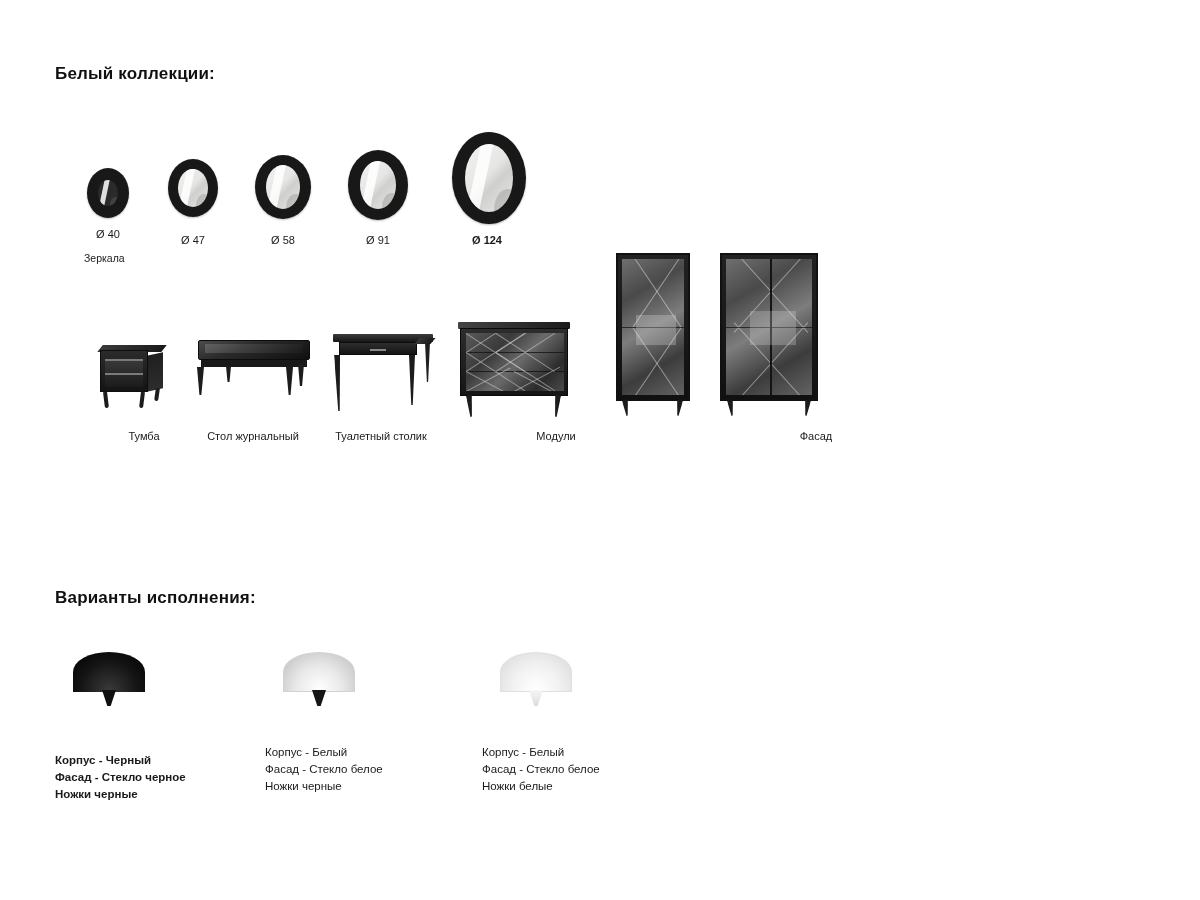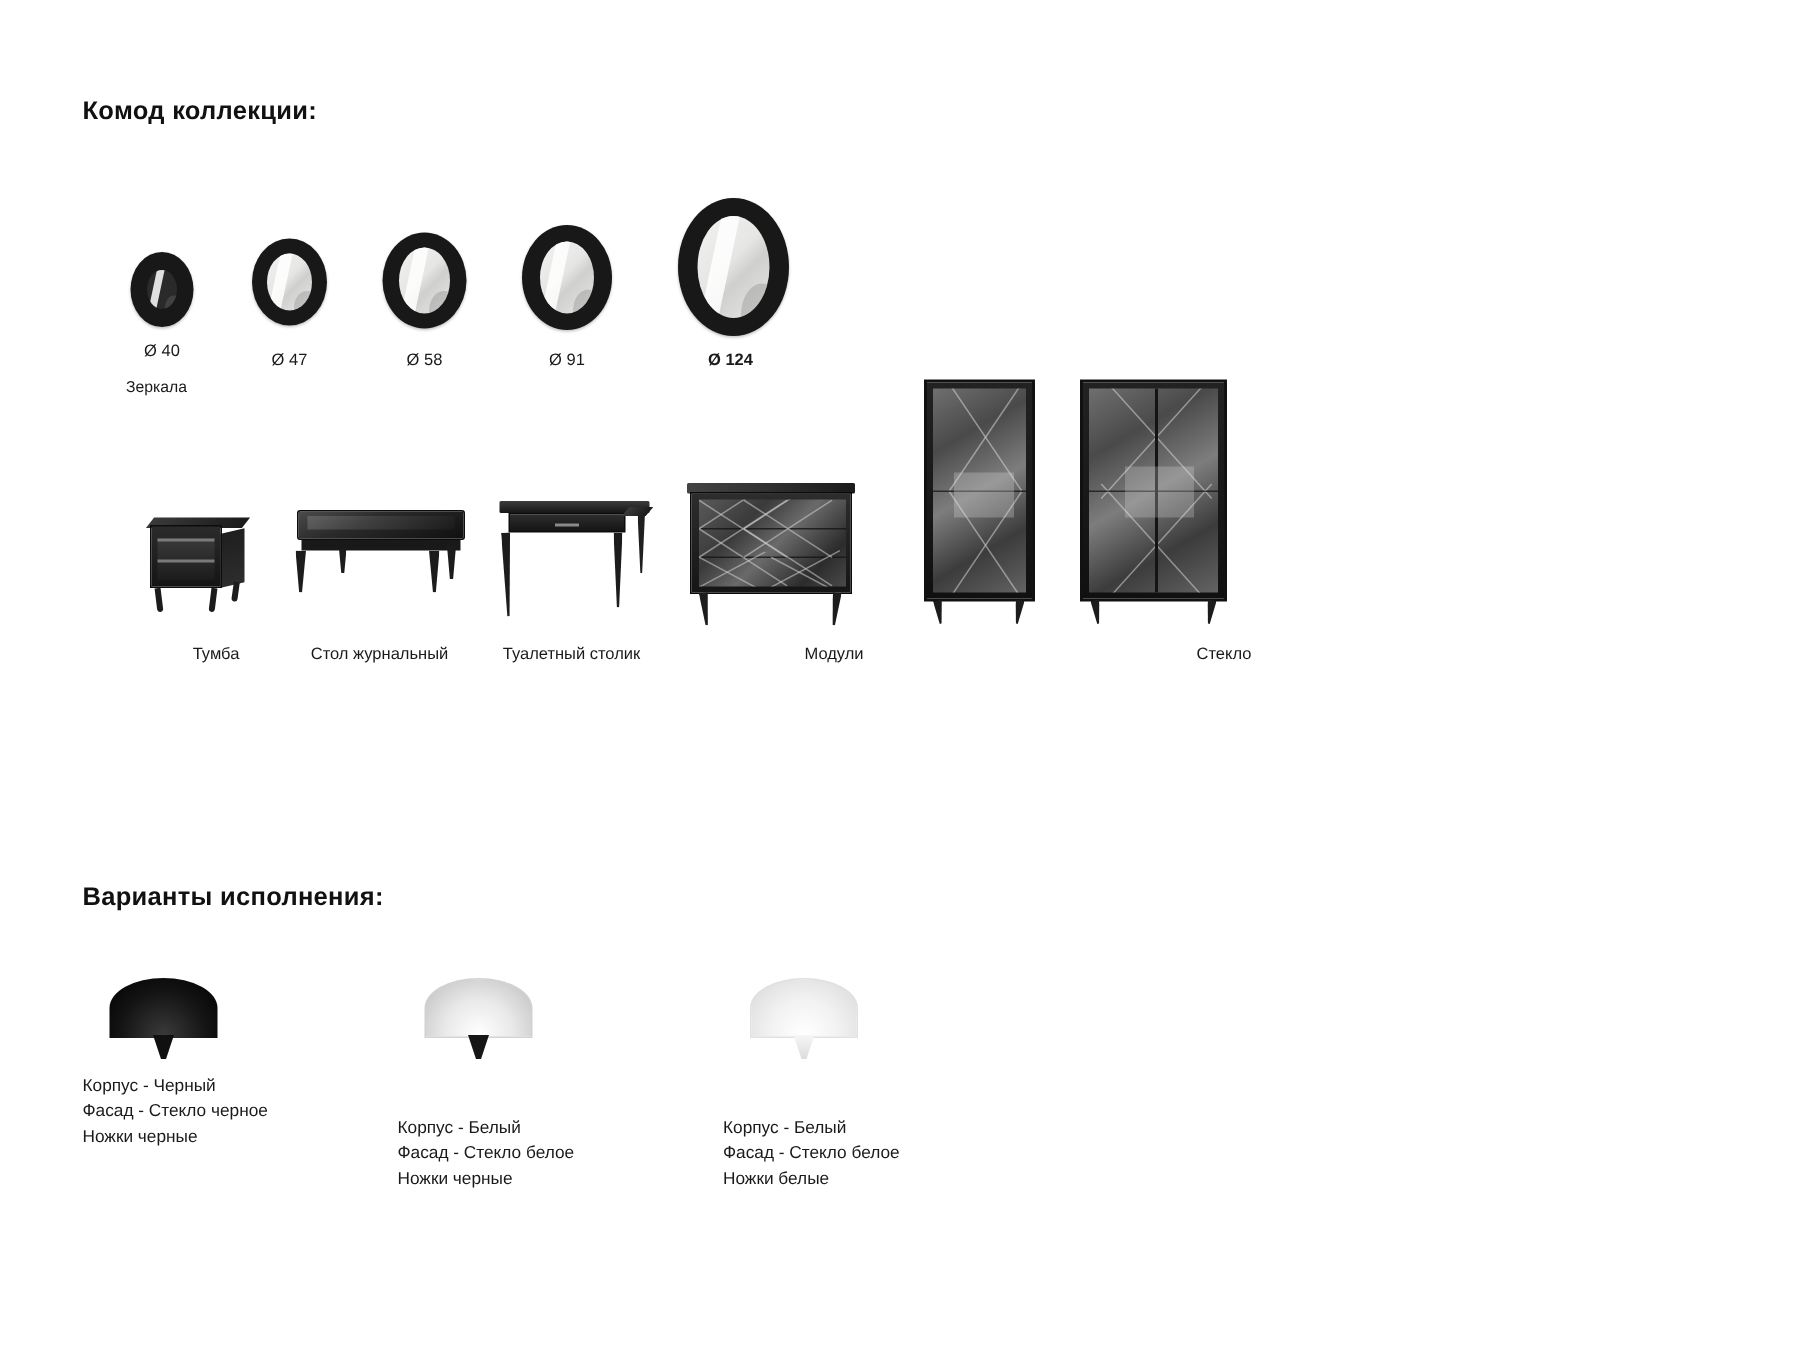--- a/index.html
+++ b/index.html
@@ -263,21 +263,21 @@
     position: absolute;
     font-size: 11.5px;
     line-height: 17px;
     color: #1a1a1a;
     white-space: nowrap;
   }
 </style>
 </head>
 <body>
 
-<div class="section-title" id="title-modules">Комод коллекции:</div>
+<div class="section-title" id="title-modules">Белый коллекции:</div>
 
 <div class="section-title" id="title-variants">Варианты исполнения:</div>
 
 <div>
 
   <div class="mirror small" style="left:87px; top:168px; width:42px; height:50px;">
     <div class="glass" style="width:20px; height:26px;"></div>
   </div>
   <div class="caption" style="left:108px; top:228px;">Ø 40</div>
 
@@ -389,30 +389,30 @@
         <div class="x2" style="left:-10px; top:104px; width:110px; transform:rotate(-48deg);"></div>
         <div style="position:absolute; left:0; right:0; top:68px; height:1px; background:rgba(20,20,20,0.75);"></div>
         <div class="wd-divider" style="left:44px; top:0; width:2px; bottom:0;"></div>
         <div style="position:absolute; left:24px; top:52px; width:46px; height:34px; background:rgba(225,225,225,0.26);"></div>
       </div>
     </div>
     <div class="leg" style="left:8px; top:147px; width:6px; height:16px; clip-path:polygon(0 0,100% 0,60% 100%,40% 100%); transform:rotate(-8deg);"></div>
     <div class="leg" style="left:84px; top:147px; width:6px; height:16px; clip-path:polygon(0 0,100% 0,60% 100%,40% 100%); transform:rotate(8deg);"></div>
   </div>
 
-  <div class="caption" style="left:816px; top:430px;">Стекло</div>
+  <div class="caption" style="left:816px; top:430px;">Фасад</div>
 </div>
 
 <div>
 
   <div class="fan black" style="left:73px; top:652px;">
     <div class="cap"></div>
     <div class="foot"></div>
   </div>
-  <div class="variant-text" style="left:55px; top:716px;">
+  <div class="variant-text" style="left:55px; top:752px;font-weight:bold;">
     <div>Корпус - Черный</div>
     <div>Фасад - Стекло черное</div>
     <div>Ножки черные</div>
   </div>
 
   <div class="fan whiteblack" style="left:283px; top:652px;">
     <div class="cap"></div>
     <div class="foot"></div>
   </div>
   <div class="variant-text" style="left:265px; top:744px;">

